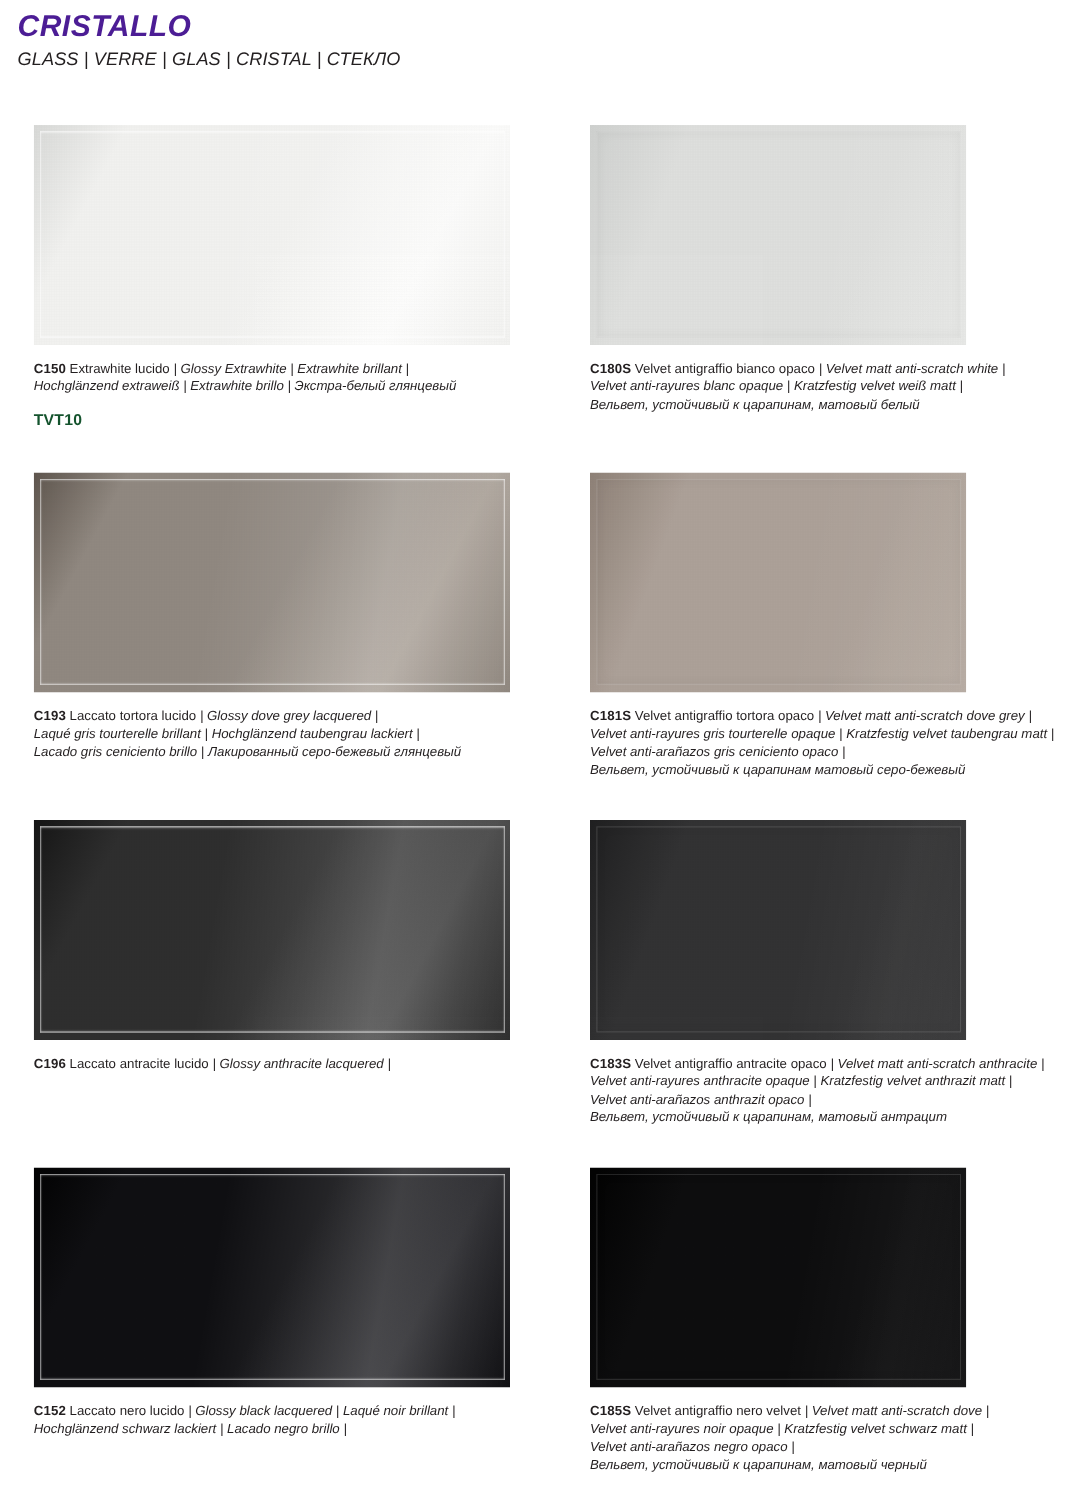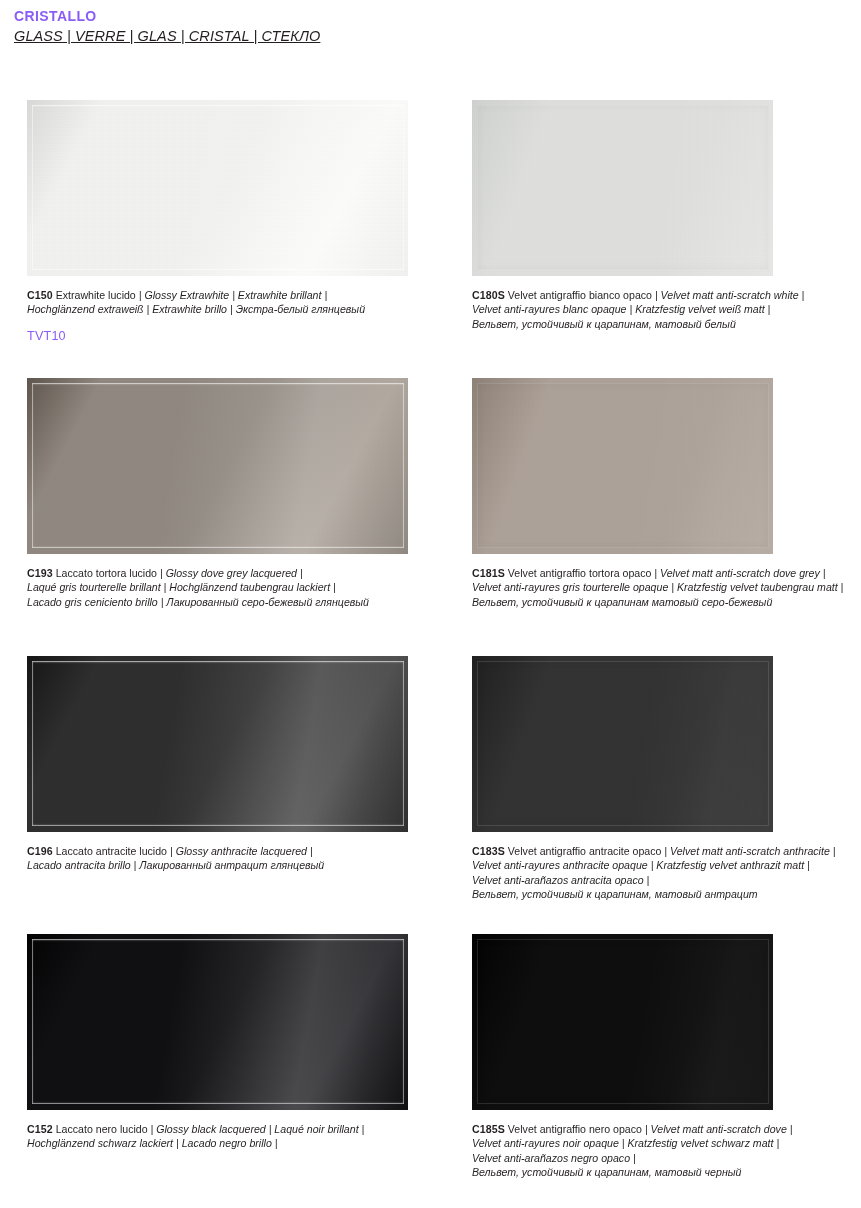--- a/index.html
+++ b/index.html
@@ -19,36 +19,36 @@
   }
 
   
   .page-header {
     position: absolute;
     left: 14px;
     top: 8px;
     width: 820px;
   }
   .page-title {
-    font-size: 14px;
+    font-size: 24px;
     font-weight: bold;
     letter-spacing: 0.4px;
-    color: #8b5cf6;
+    color: #4c1d95;
     line-height: 1.15;
     margin: 0;
+    font-style: italic;
   }
   .page-subtitle {
     font-size: 14.5px;
     font-style: italic;
     color: #231f20;
     letter-spacing: 0.1px;
     line-height: 1.2;
     margin: 4px 0 0 0;
     white-space: nowrap;
-    text-decoration: underline;
   }
 
   
   .swatch-grid {
     position: absolute;
     left: 0;
     top: 100px;
     width: 861px;
   }
   .grid-row {
@@ -145,22 +145,22 @@
   }
   .cap-name {
     font-style: normal;
   }
   .cap-it {
     font-style: italic;
   }
   .extra-code {
     margin-top: 12px;
     font-size: 12.6px;
-    font-weight: normal;
-    color: #8b5cf6;
+    font-weight: bold;
+    color: #14532d;
     letter-spacing: 0.2px;
   }
 </style>
 </head>
 <body>
 
 <header class="page-header">
   <h1 class="page-title">CRISTALLO</h1>
   <div class="page-subtitle">GLASS | VERRE | GLAS | CRISTAL | СТЕКЛО</div>
 </header>
@@ -211,48 +211,48 @@
       <div class="swatch-cell col-right">
         <div class="sample matte">
           <div class="surface" style="background: linear-gradient(110deg, rgb(141, 128, 118) 0%, rgb(172, 160, 151) 22%, rgb(172, 160, 151) 70%, rgb(184, 173, 164) 100%);"></div>
           <div class="grain"></div>
           <div class="gloss-sheen"></div>
           <div class="bevel"></div>
         </div>
         <div class="caption">
           <div class="cap-line first"><span class="cap-code">C181S</span> <span class="cap-name">Velvet antigraffio tortora opaco</span> <span class="cap-it">| Velvet matt anti-scratch dove grey |</span></div>
           <div class="cap-line">Velvet anti-rayures gris tourterelle opaque | Kratzfestig velvet taubengrau matt |</div>
+          <div class="cap-line">Velvet anti-arañazos gris ceniciento opaco |</div>
           <div class="cap-line">Вельвет, устойчивый к царапинам матовый серо-бежевый</div>
         </div>
       </div>
     </div>
     <div class="grid-row">
       <div class="swatch-cell col-left">
         <div class="sample gloss">
           <div class="surface" style="background: linear-gradient(118deg, rgb(19, 19, 19) 0%, rgb(44, 44, 44) 16%, rgb(44, 44, 44) 52%, rgb(71, 71, 71) 78%, rgb(44, 44, 44) 100%);"></div>
           <div class="grain"></div>
           <div class="gloss-sheen"></div>
           <div class="bevel"></div>
         </div>
         <div class="caption">
           <div class="cap-line first"><span class="cap-code">C196</span> <span class="cap-name">Laccato antracite lucido</span> <span class="cap-it">| Glossy anthracite lacquered |</span></div>
-          <div class="cap-line">Lacado antracita brillo | Лакированный антрацит глянцевый</div>
         </div>
       </div>
       <div class="swatch-cell col-right">
         <div class="sample matte">
           <div class="surface" style="background: linear-gradient(110deg, rgb(29, 29, 30) 0%, rgb(48, 48, 49) 22%, rgb(48, 48, 49) 70%, rgb(59, 59, 60) 100%);"></div>
           <div class="grain"></div>
           <div class="gloss-sheen"></div>
           <div class="bevel"></div>
         </div>
         <div class="caption">
           <div class="cap-line first"><span class="cap-code">C183S</span> <span class="cap-name">Velvet antigraffio antracite opaco</span> <span class="cap-it">| Velvet matt anti-scratch anthracite |</span></div>
           <div class="cap-line">Velvet anti-rayures anthracite opaque | Kratzfestig velvet anthrazit matt |</div>
-          <div class="cap-line">Velvet anti-arañazos antracita opaco |</div>
+          <div class="cap-line">Velvet anti-arañazos anthrazit opaco |</div>
           <div class="cap-line">Вельвет, устойчивый к царапинам, матовый антрацит</div>
         </div>
       </div>
     </div>
     <div class="grid-row">
       <div class="swatch-cell col-left">
         <div class="sample gloss">
           <div class="surface" style="background: linear-gradient(118deg, rgb(0, 0, 0) 0%, rgb(13, 13, 16) 16%, rgb(13, 13, 16) 52%, rgb(40, 40, 44) 78%, rgb(13, 13, 16) 100%);"></div>
           <div class="grain"></div>
           <div class="gloss-sheen"></div>
@@ -264,20 +264,20 @@
         </div>
       </div>
       <div class="swatch-cell col-right">
         <div class="sample matte">
           <div class="surface" style="background: linear-gradient(110deg, rgb(0, 0, 0) 0%, rgb(11, 11, 12) 22%, rgb(11, 11, 12) 70%, rgb(22, 22, 23) 100%);"></div>
           <div class="grain"></div>
           <div class="gloss-sheen"></div>
           <div class="bevel"></div>
         </div>
         <div class="caption">
-          <div class="cap-line first"><span class="cap-code">C185S</span> <span class="cap-name">Velvet antigraffio nero opaco</span> <span class="cap-it">| Velvet matt anti-scratch dove |</span></div>
+          <div class="cap-line first"><span class="cap-code">C185S</span> <span class="cap-name">Velvet antigraffio nero velvet</span> <span class="cap-it">| Velvet matt anti-scratch dove |</span></div>
           <div class="cap-line">Velvet anti-rayures noir opaque | Kratzfestig velvet schwarz matt |</div>
           <div class="cap-line">Velvet anti-arañazos negro opaco |</div>
           <div class="cap-line">Вельвет, устойчивый к царапинам, матовый черный</div>
         </div>
       </div>
     </div>
   </main>
 
 </body></html>

